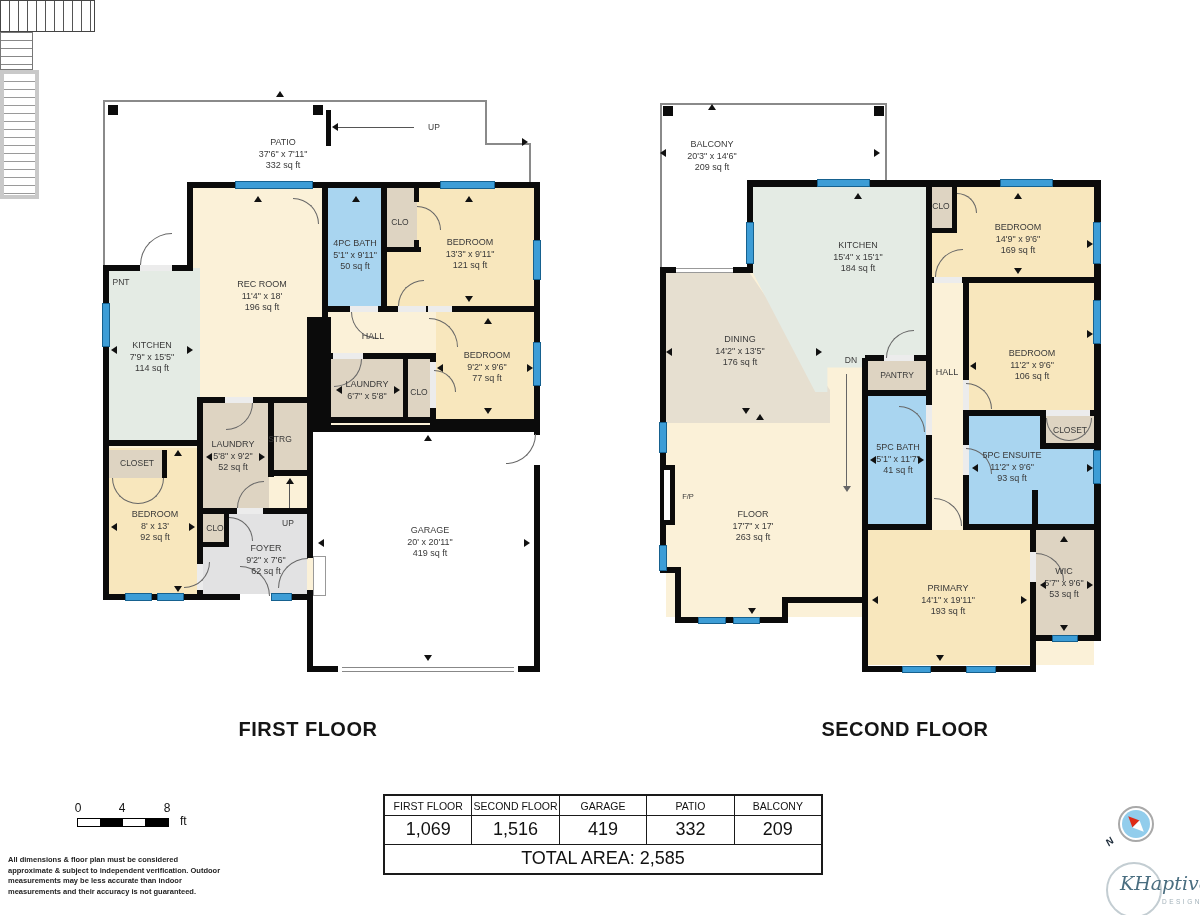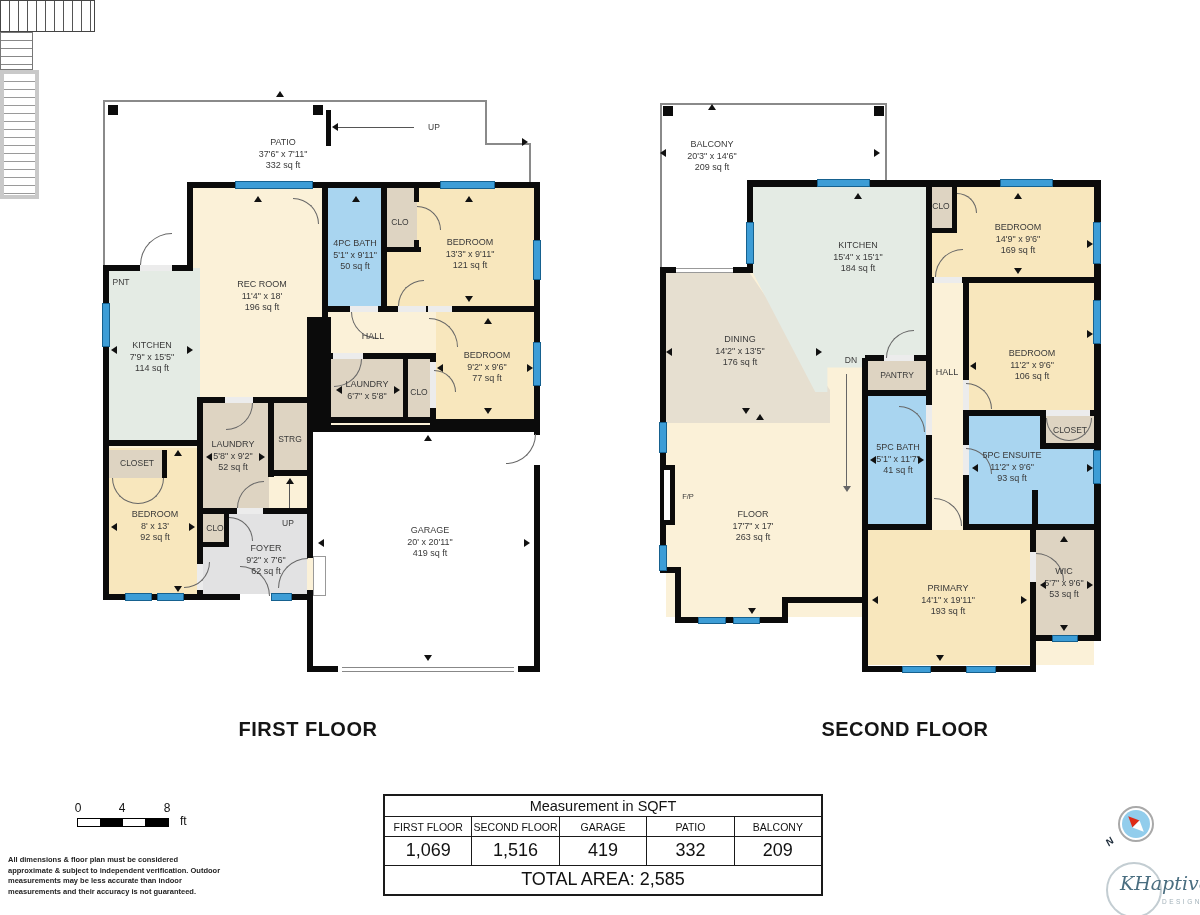--- a/index.html
+++ b/index.html
@@ -241,21 +241,21 @@
   <div class="lbl" style="left:487px;top:368px">
     <div>BEDROOM</div>
       <div>9'2" x 9'6"</div>
       <div>77 sq ft</div>
   </div>
   <div class="lbl" style="left:233px;top:457px">
     <div>LAUNDRY</div>
       <div>5'8" x 9'2"</div>
       <div>52 sq ft</div>
   </div>
-  <div class="lbl small" style="left:290px;top:440px">STRG</div>
+  <div class="lbl small" style="left:280px;top:440px">STRG</div>
   <div class="lbl small" style="left:137px;top:464px">CLOSET</div>
   <div class="lbl" style="left:155px;top:527px">
     <div>BEDROOM</div>
       <div>8' x 13'</div>
       <div>92 sq ft</div>
   </div>
   <div class="lbl small" style="left:215px;top:529px">CLO</div>
   <div class="lbl small" style="left:288px;top:524px">UP</div>
   <div class="lbl" style="left:266px;top:561px">
     <div>FOYER</div>
@@ -452,21 +452,20 @@
 
   <div class="scale-num" style="left:78px;top:801px">0</div>
   <div class="scale-num" style="left:122px;top:801px">4</div>
   <div class="scale-num" style="left:167px;top:801px">8</div>
   <div class="scale-bar"></div>
   <div class="scale-num" style="left:180px;top:814px;transform:none">ft</div>
 
   <div class="disclaimer">All dimensions &amp; floor plan must be considered approximate &amp; subject to independent verification.  Outdoor measurements may be less accurate than indoor measurements and their accuracy is not guaranteed.</div>
 
   <div class="tbl">
-    <div class="tb-row tb-sub">Measurement in SQFT</div>
     <div class="tb-row tb-cols" style="border-bottom:1.5px solid #1a1a1a">
       <div class="tb-col">
         <div class="tb-h">FIRST FLOOR</div>
         <div class="tb-v">1,069</div>
       </div>
       <div class="tb-col">
         <div class="tb-h">SECOND FLOOR</div>
         <div class="tb-v">1,516</div>
       </div>
       <div class="tb-col">

